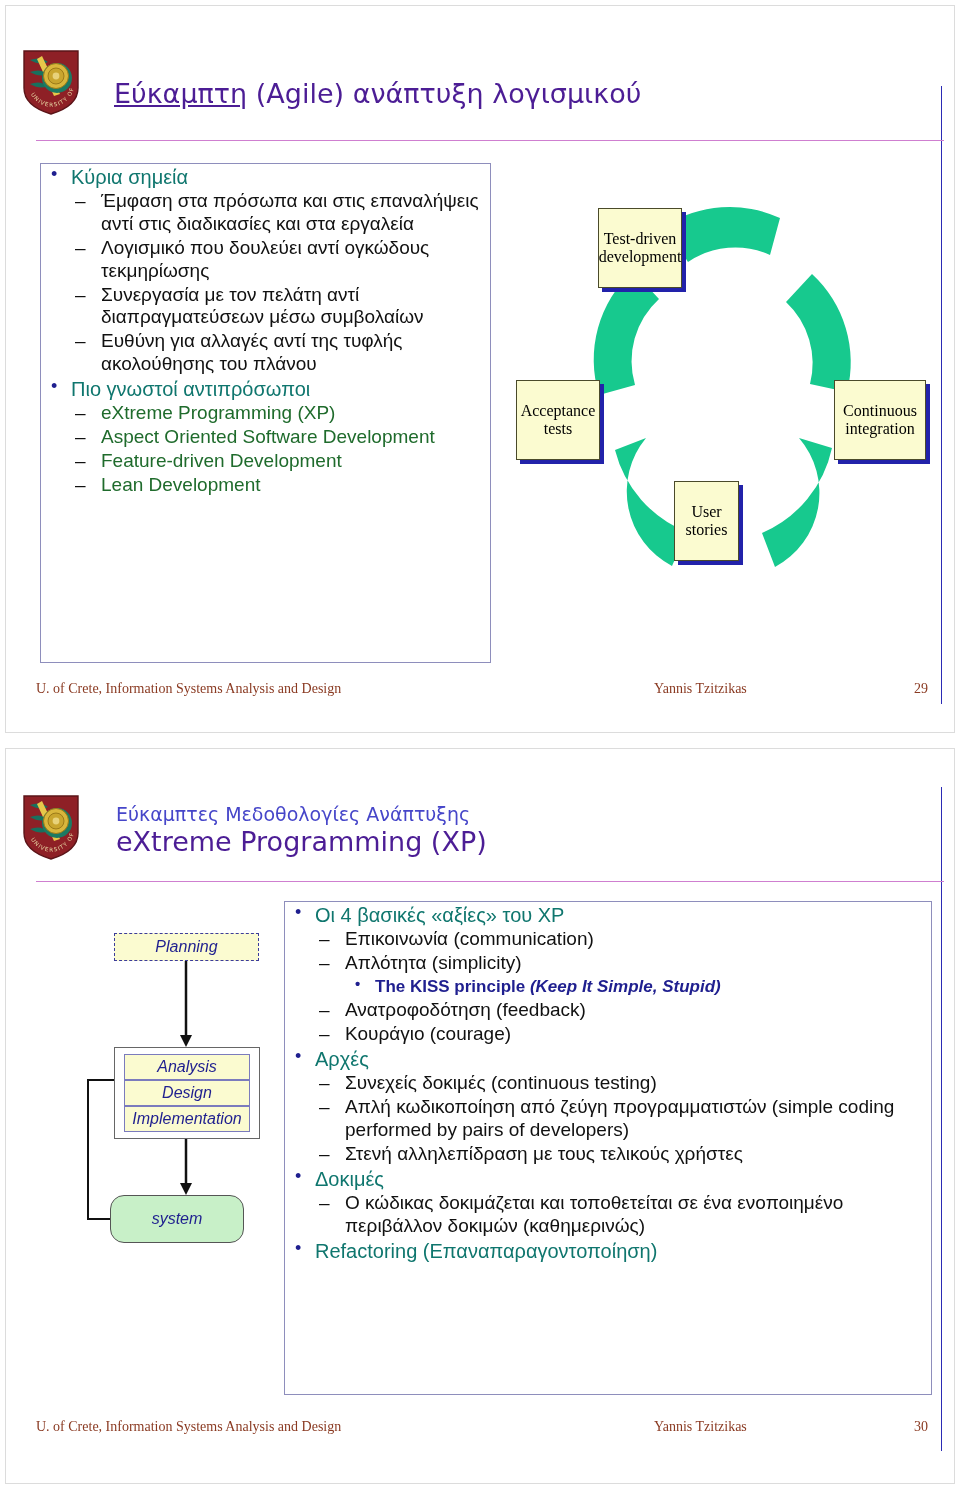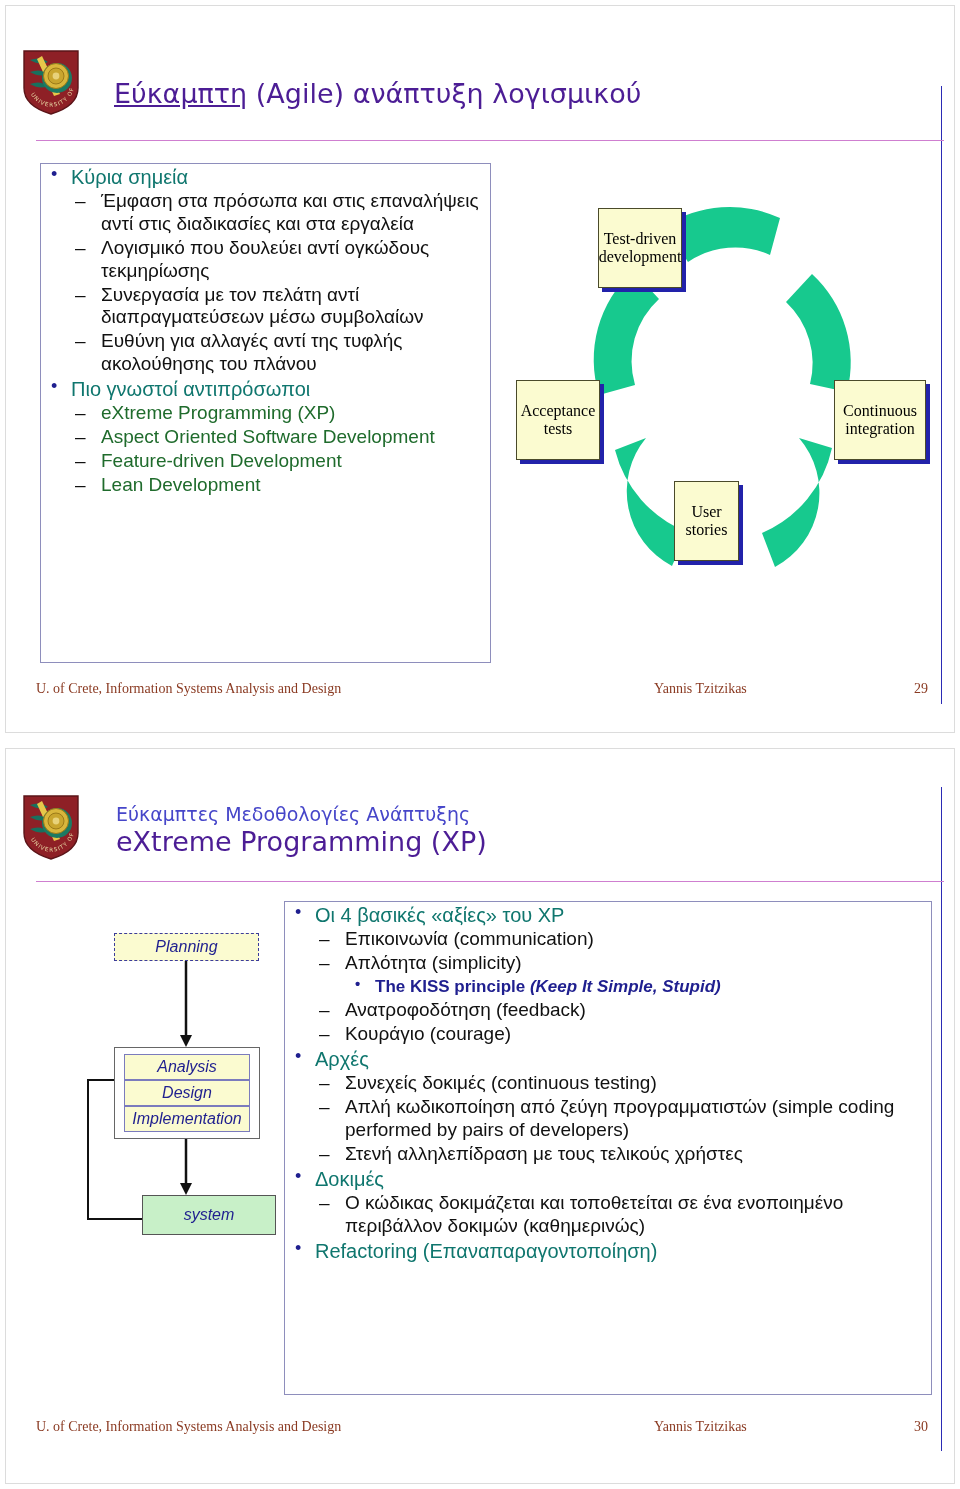--- a/index.html
+++ b/index.html
@@ -319,21 +319,21 @@
       <polygon points="48,157 48,169 60,163" fill="#111"></polygon>
     </svg>
 
     <div class="fbox dashed" style="left:48px; top:16px; width:145px; height:28px;">Planning</div>
 
     <div class="fgroup" style="left:48px; top:130px; width:146px; height:92px;"></div>
     <div class="fbox solid" style="left:58px; top:137px; width:126px; height:26px;">Analysis</div>
     <div class="fbox solid" style="left:58px; top:163px; width:126px; height:26px;">Design</div>
     <div class="fbox solid" style="left:58px; top:189px; width:126px; height:26px;">Implementation</div>
 
-    <div class="fbox sysbox" style="left:76px; top:278px; width:134px; height:40px;">system</div>
+    <div class="fbox sysbox" style="left:44px; top:278px; width:134px; height:48px;border-radius:14px;">system</div>
   </div>
 
   <div class="textbox" style="left:278px; top:152px; width:648px; height:494px;">
     <ul class="lvl0" id="s2-bullets">
         <li class="b1 navy"><span>Οι 4 βασικές «αξίες» του XP</span></li>
         <li class="b2"><span>Επικοινωνία (communication)</span></li>
         <li class="b2"><span>Απλότητα (simplicity)</span></li>
         <li class="b3 navy"><span>The KISS principle </span><span class="ital">(Keep It Simple, Stupid)</span></li>
         <li class="b2"><span>Ανατροφοδότηση (feedback)</span></li>
         <li class="b2"><span>Κουράγιο (courage)</span></li>

